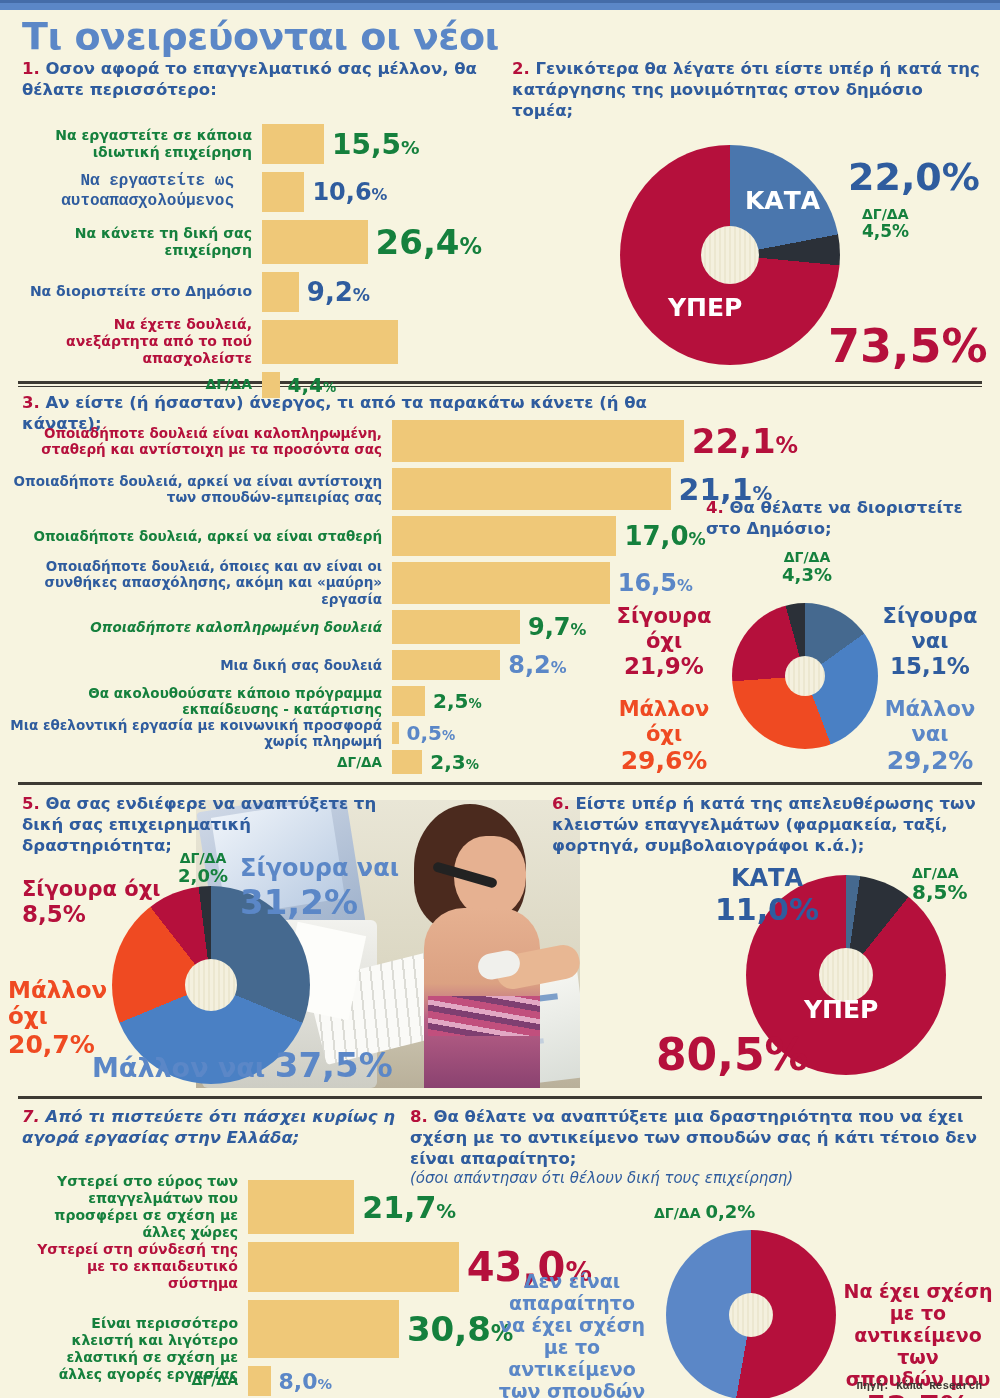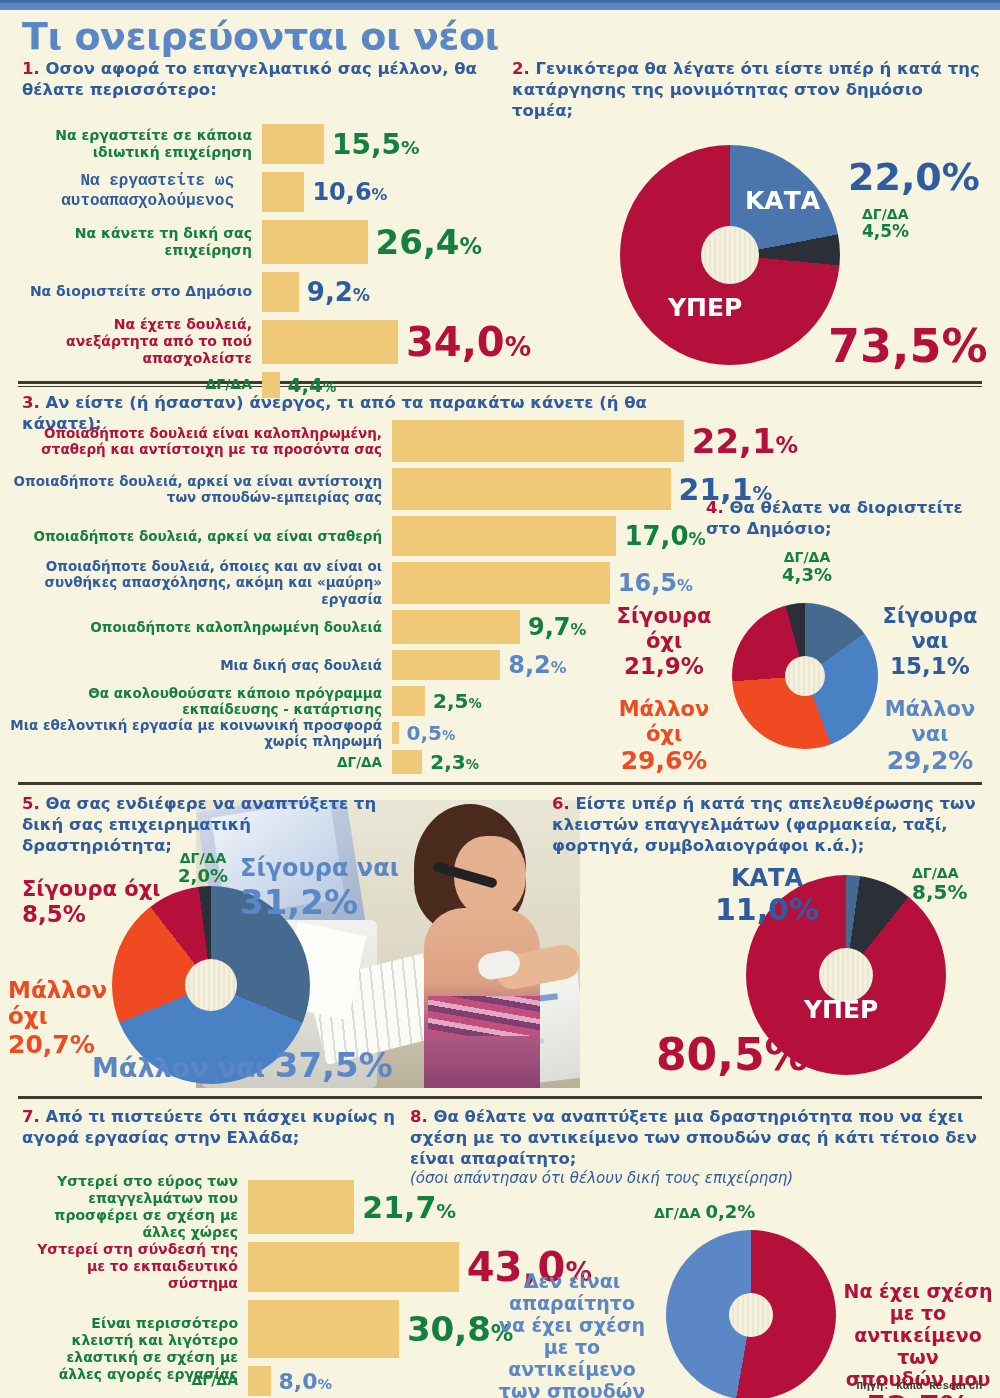--- a/index.html
+++ b/index.html
@@ -111,21 +111,20 @@
       <div class="barval c-dark" style="left: 375.6px; top: 50%; transform: translateY(-50%); font-size: 34px;"><span>26,4</span><span class="pct">%</span></div>
     </div>
     <div class="barrow" style="position: absolute; left: 0px; top: 148px; height: 40px; width: 1000px;">
       <div class="barlabel c-blue" style="left: 22px; top: 50%; transform: translateY(-50%); width: 230px; font-size: 14px;">Να διοριστείτε στο Δημόσιο</div>
       <div class="bar" style="left: 262px; width: 36.8px; height: 40px;"></div>
       <div class="barval c-blue" style="left: 306.8px; top: 50%; transform: translateY(-50%); font-size: 26px;"><span>9,2</span><span class="pct">%</span></div>
     </div>
     <div class="barrow" style="position: absolute; left: 0px; top: 196px; height: 44px; width: 1000px;">
       <div class="barlabel c-red" style="left: 22px; top: 50%; transform: translateY(-50%); width: 230px; font-size: 14px;">Να έχετε δουλειά, ανεξάρτητα από το πού απασχολείστε</div>
       <div class="bar" style="left: 262px; width: 136px; height: 44px;"></div>
-      <div class="barval c-red" style="left: 406px; top: 50%; transform: translateY(-50%); font-size: 40px;"><span>34,0</span><span class="pct">%</span></div>
     </div>
     <div class="barrow" style="position: absolute; left: 0px; top: 248px; height: 26px; width: 1000px;">
       <div class="barlabel c-dark" style="left: 22px; top: 50%; transform: translateY(-50%); width: 230px; font-size: 14px;">ΔΓ/ΔΑ</div>
       <div class="bar" style="left: 262px; width: 17.6px; height: 26px;"></div>
       <div class="barval c-dark" style="left: 287.6px; top: 50%; transform: translateY(-50%); font-size: 20px;"><span>4,4</span><span class="pct">%</span></div>
     </div>
   </div>
 
 <div class="qtitle" style="left:512px;top:58px;width:470px;">
   <span class="qnum">2.</span>
@@ -164,21 +163,21 @@
       <div class="barlabel c-dark" style="left: 2px; top: 50%; transform: translateY(-50%); width: 380px; font-size: 13.5px;">Οποιαδήποτε δουλειά, αρκεί να είναι σταθερή</div>
       <div class="bar" style="left: 392px; width: 224.4px; height: 40px;"></div>
       <div class="barval c-dark" style="left: 624.4px; top: 50%; transform: translateY(-50%); font-size: 26px;"><span>17,0</span><span class="pct">%</span></div>
     </div>
     <div class="barrow" style="position: absolute; left: 0px; top: 142px; height: 42px; width: 1000px;">
       <div class="barlabel c-blue" style="left: 2px; top: 50%; transform: translateY(-50%); width: 380px; font-size: 13.5px;">Οποιαδήποτε δουλειά, όποιες και αν είναι οι συνθήκες απασχόλησης, ακόμη και «μαύρη» εργασία</div>
       <div class="bar" style="left: 392px; width: 217.8px; height: 42px;"></div>
       <div class="barval c-lblue" style="left: 617.8px; top: 50%; transform: translateY(-50%); font-size: 24px;"><span>16,5</span><span class="pct">%</span></div>
     </div>
     <div class="barrow" style="position: absolute; left: 0px; top: 190px; height: 34px; width: 1000px;">
-      <div class="barlabel c-dark" style="left: 2px; top: 50%; transform: translateY(-50%); width: 380px; font-size: 13.5px;">Οποιαδήποτε καλοπληρωμένη δουλειά</div>
+      <div class="barlabel c-dark" style="left: 2px; top: 50%; transform: translateY(-50%); width: 380px; font-size: 13.5px; font-style: italic;">Οποιαδήποτε καλοπληρωμένη δουλειά</div>
       <div class="bar" style="left: 392px; width: 128.04px; height: 34px;"></div>
       <div class="barval c-dark" style="left: 528.04px; top: 50%; transform: translateY(-50%); font-size: 24px;"><span>9,7</span><span class="pct">%</span></div>
     </div>
     <div class="barrow" style="position: absolute; left: 0px; top: 230px; height: 30px; width: 1000px;">
       <div class="barlabel c-blue" style="left: 2px; top: 50%; transform: translateY(-50%); width: 380px; font-size: 13.5px;">Μια δική σας δουλειά</div>
       <div class="bar" style="left: 392px; width: 108.24px; height: 30px;"></div>
       <div class="barval c-lblue" style="left: 508.24px; top: 50%; transform: translateY(-50%); font-size: 24px;"><span>8,2</span><span class="pct">%</span></div>
     </div>
     <div class="barrow" style="position: absolute; left: 0px; top: 266px; height: 30px; width: 1000px;">
       <div class="barlabel c-dark" style="left: 2px; top: 50%; transform: translateY(-50%); width: 380px; font-size: 13.5px;">Θα ακολουθούσατε κάποιο πρόγραμμα εκπαίδευσης - κατάρτισης</div>
@@ -295,21 +294,21 @@
     <div style="font-size:30px;">11,0%</div>
   </div>
   <div class="pielabel c-dark" style="left:912px;top:865px;font-size:14px;">
     <span>ΔΓ/ΔΑ</span>
     <div style="font-size:20px;">8,5%</div>
   </div>
   <div class="inpie" style="position:absolute;left:804px;top:995px;font-size:25px;">ΥΠΕΡ</div>
   <div class="pielabel c-red" style="left:656px;top:1029px;font-size:44px;"><span>80,5%</span></div>
 </div>
 
-<div class="qtitle" style="left:22px;top:1106px;width:380px;">
+<div class="qtitle" style="left:22px;top:1106px;width:380px;font-style:italic;">
   <span class="qnum">7.</span>
   <span>Από τι πιστεύετε ότι πάσχει κυρίως η αγορά εργασίας στην Ελλάδα;</span>
 </div>
 <div class="barchart" id="q7-chart" style="left:0;top:1180px;">
     <div class="barrow" style="position: absolute; left: 0px; top: 0px; height: 54px; width: 1000px;">
       <div class="barlabel c-dark" style="left: 28px; top: 50%; transform: translateY(-50%); width: 210px; font-size: 14px;">Υστερεί στο εύρος των επαγγελμάτων που προσφέρει σε σχέση με άλλες χώρες</div>
       <div class="bar" style="left: 248px; width: 106.33px; height: 54px;"></div>
       <div class="barval c-dark" style="left: 362.33px; top: 50%; transform: translateY(-50%); font-size: 30px;"><span>21,7</span><span class="pct">%</span></div>
     </div>
     <div class="barrow" style="position: absolute; left: 0px; top: 62px; height: 50px; width: 1000px;">

